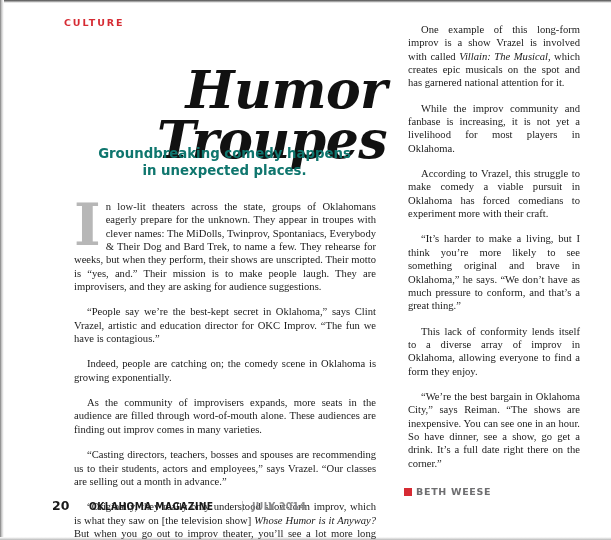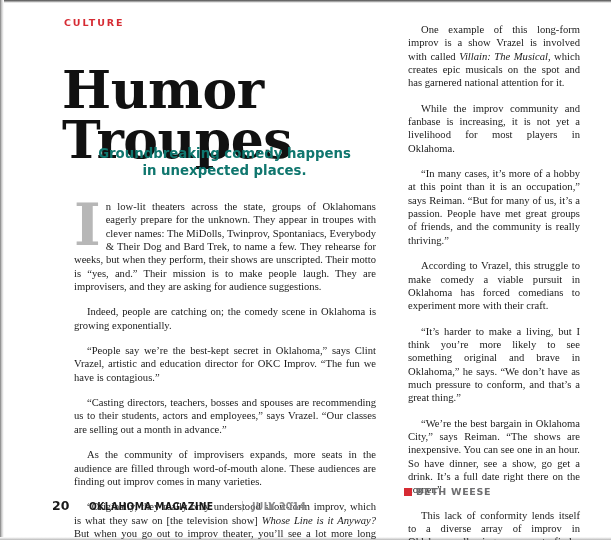--- a/index.html
+++ b/index.html
@@ -59,27 +59,28 @@
     letter-spacing: 1.9px;
     color: #d62b33;
   }
 
   
   .headline {
     position: absolute;
     left: 62px;
     top: 30px;
     width: 325px;
-    text-align: left;
+    text-align: right;
     font-family: "DejaVu Serif", serif;
     font-weight: 700;
     font-size: 52px;
     line-height: 0.97;
     color: #111111;
     letter-spacing: -0.5px;
+    font-style: italic;
   }
   .headline .hl-line { display: block; }
 
   .deck {
     position: absolute;
     left: 62px;
     top: 145px;
     width: 325px;
     text-align: center;
     font-family: "DejaVu Sans", sans-serif;
@@ -213,35 +214,34 @@
       <span class="hl-line">Troupes</span>
     </h1>
 
     <div class="deck">
       <span>Groundbreaking comedy happens</span><br>
       <span>in unexpected places.</span>
     </div>
 
     <div class="col-left">
       <p class="has-dropcap"><span class="dropcap">I</span><span>n low-lit theaters across the state, groups of Oklahomans eagerly prepare for the unknown. They appear in troupes with clever names: The MiDolls, Twinprov, Spontaniacs, Everybody &amp; Their Dog and Bard Trek, to name a few. They rehearse for weeks, but when they perform, their shows are unscripted. Their motto is “yes, and.” Their mission is to make people laugh. They are improvisers, and they are asking for audience suggestions.</span></p>
+      <p>“People say we’re the best-kept secret in Oklahoma,” says Clint Vrazel, artistic and education director for OKC Improv. “The fun we have is contagious.”</p>
       <p>Indeed, people are catching on; the comedy scene in Oklahoma is growing exponentially.</p>
-      <p>“People say we’re the best-kept secret in Oklahoma,” says Clint Vrazel, artistic and education director for OKC Improv. “The fun we have is contagious.”</p>
+      <p>As the community of improvisers expands, more seats in the audience are filled through word-of-mouth alone. These audiences are finding out improv comes in many varieties.</p>
       <p>“Casting directors, teachers, bosses and spouses are recommending us to their students, actors and employees,” says Vrazel. “Our classes are selling out a month in advance.”</p>
-      <p>As the community of improvisers expands, more seats in the audience are filled through word-of-mouth alone. These audiences are finding out improv comes in many varieties.</p>
-      <p><span>“Originally, they really only understood short-form improv, which is what they saw on [the television show] </span><em>Whose Line is it Anyway?</em><span> But when you go out to improv theater, you’ll see a lot more long form,” says Sue Ellen Reiman, who performs with a few Oklahoma City groups, including the MiDolls, and teaches improv.</span></p>
+      <p><span>“Originally, they really only understood short-form improv, which is what they saw on [the television show] </span><em>Whose Humor is it Anyway?</em><span> But when you go out to improv theater, you’ll see a lot more long form,” says Sue Ellen Reiman, who performs with a few Oklahoma City groups, including the MiDolls, and teaches improv.</span></p>
     </div>
 
     <div class="col-right">
       <p><span>One example of this long-form improv is a show Vrazel is involved with called </span><em>Villain: The Musical,</em><span> which creates epic musicals on the spot and has garnered national attention for it.</span></p>
       <p>While the improv community and fanbase is increasing, it is not yet a livelihood for most players in Oklahoma.</p>
-      <p>“In many cases, it’s more of a hobby at this point than it is an occupation,” says Reiman. “But for many of us, it’s a passion. People have met great groups of friends, and the community is really thriving.”</p>
       <p>According to Vrazel, this struggle to make comedy a viable pursuit in Oklahoma has forced comedians to experiment more with their craft.</p>
       <p>“It’s harder to make a living, but I think you’re more likely to see something original and brave in Oklahoma,” he says. “We don’t have as much pressure to conform, and that’s a great thing.”</p>
+      <p>This lack of conformity lends itself to a diverse array of improv in Oklahoma, allowing everyone to find a form they enjoy.</p>
       <p>“We’re the best bargain in Oklahoma City,” says Reiman. “The shows are inexpensive. You can see one in an hour. So have dinner, see a show, go get a drink. It’s a full date right there on the corner.”</p>
-      <p>This lack of conformity lends itself to a diverse array of improv in Oklahoma, allowing everyone to find a form they enjoy.</p>
     </div>
 
     <div class="byline">
       <span class="byline-mark"></span>
       <span class="byline-name">BETH WEESE</span>
     </div>
 
     <div class="footer">
       <span class="folio">20</span>
       <span class="pub-name">OKLAHOMA MAGAZINE</span>

